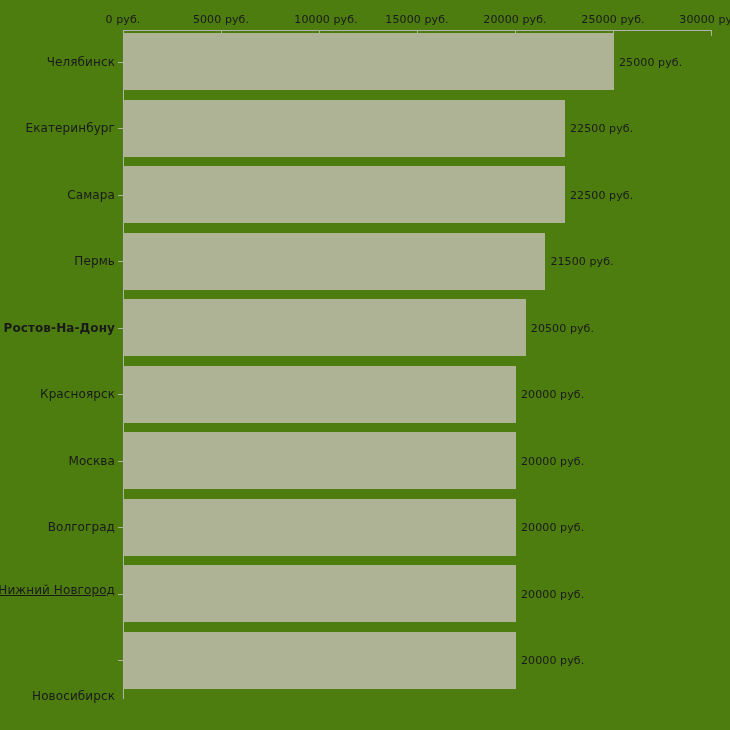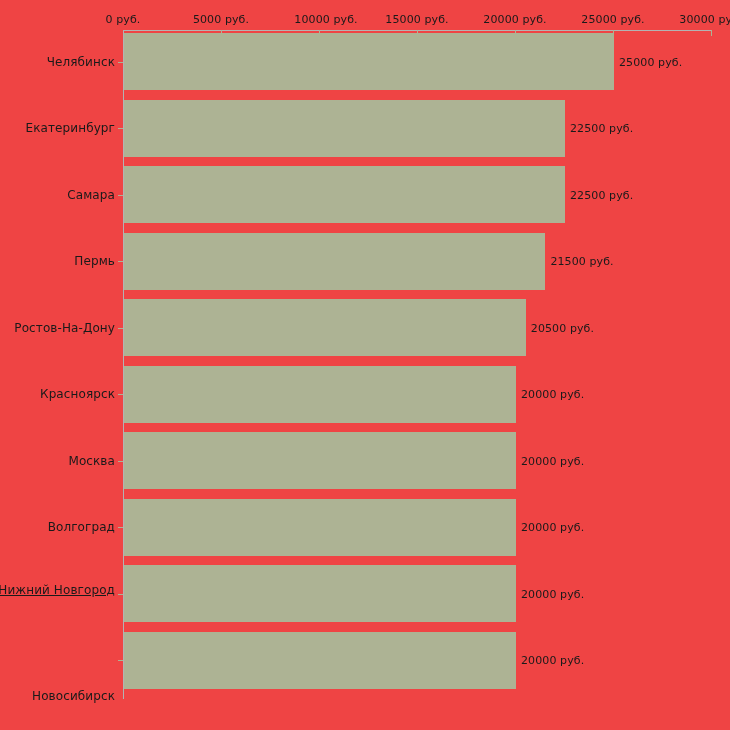--- a/index.html
+++ b/index.html
@@ -9,21 +9,21 @@
     height: 730px;
     background: #ffffff;
     font-family: "DejaVu Sans", sans-serif;
     overflow: hidden;
   }
 
   #chart-root {
     position: relative;
     width: 730px;
     height: 730px;
-    background: #ef4444;
+    background: #4d7c0f;
   }
 
   
   .x-axis-line {
     position: absolute;
     left: 123px;
     top: 30px;
     width: 588px;
     height: 1px;
     background: #b3b3b3;
@@ -128,21 +128,21 @@
       <div class="y-tick" style="top: 460.5px;"></div>
       <div class="y-tick" style="top: 527px;"></div>
       <div class="y-tick" style="top: 593.5px;"></div>
       <div class="y-tick" style="top: 660px;"></div>
     </div>
   <div id="y-tick-labels">
       <div class="y-tick-label" style="top: 61.5px;">Челябинск</div>
       <div class="y-tick-label" style="top: 128px;">Екатеринбург</div>
       <div class="y-tick-label" style="top: 194.5px;">Самара</div>
       <div class="y-tick-label" style="top: 261px;">Пермь</div>
-      <div class="y-tick-label" style="top: 327.5px;">Ростов-На-Дону</div>
+      <div class="y-tick-label" style="top: 327.5px; font-weight: bold;">Ростов-На-Дону</div>
       <div class="y-tick-label" style="top: 394px;">Красноярск</div>
       <div class="y-tick-label" style="top: 460.5px;">Москва</div>
       <div class="y-tick-label" style="top: 527px;">Волгоград</div>
       <div class="y-tick-label" style="top: 590px; text-decoration: underline;">Нижний Новгород</div>
       <div class="y-tick-label" style="top: 660px; margin-top: 36px;">Новосибирск</div>
     </div>
 
   <div id="bars">
       <div class="bar" title="Челябинск: 25000 руб." style="top: 33px; height: 57px; width: 490px;"></div>
       <div class="bar" title="Екатеринбург: 22500 руб." style="top: 99.5px; height: 57px; width: 441px;"></div>

